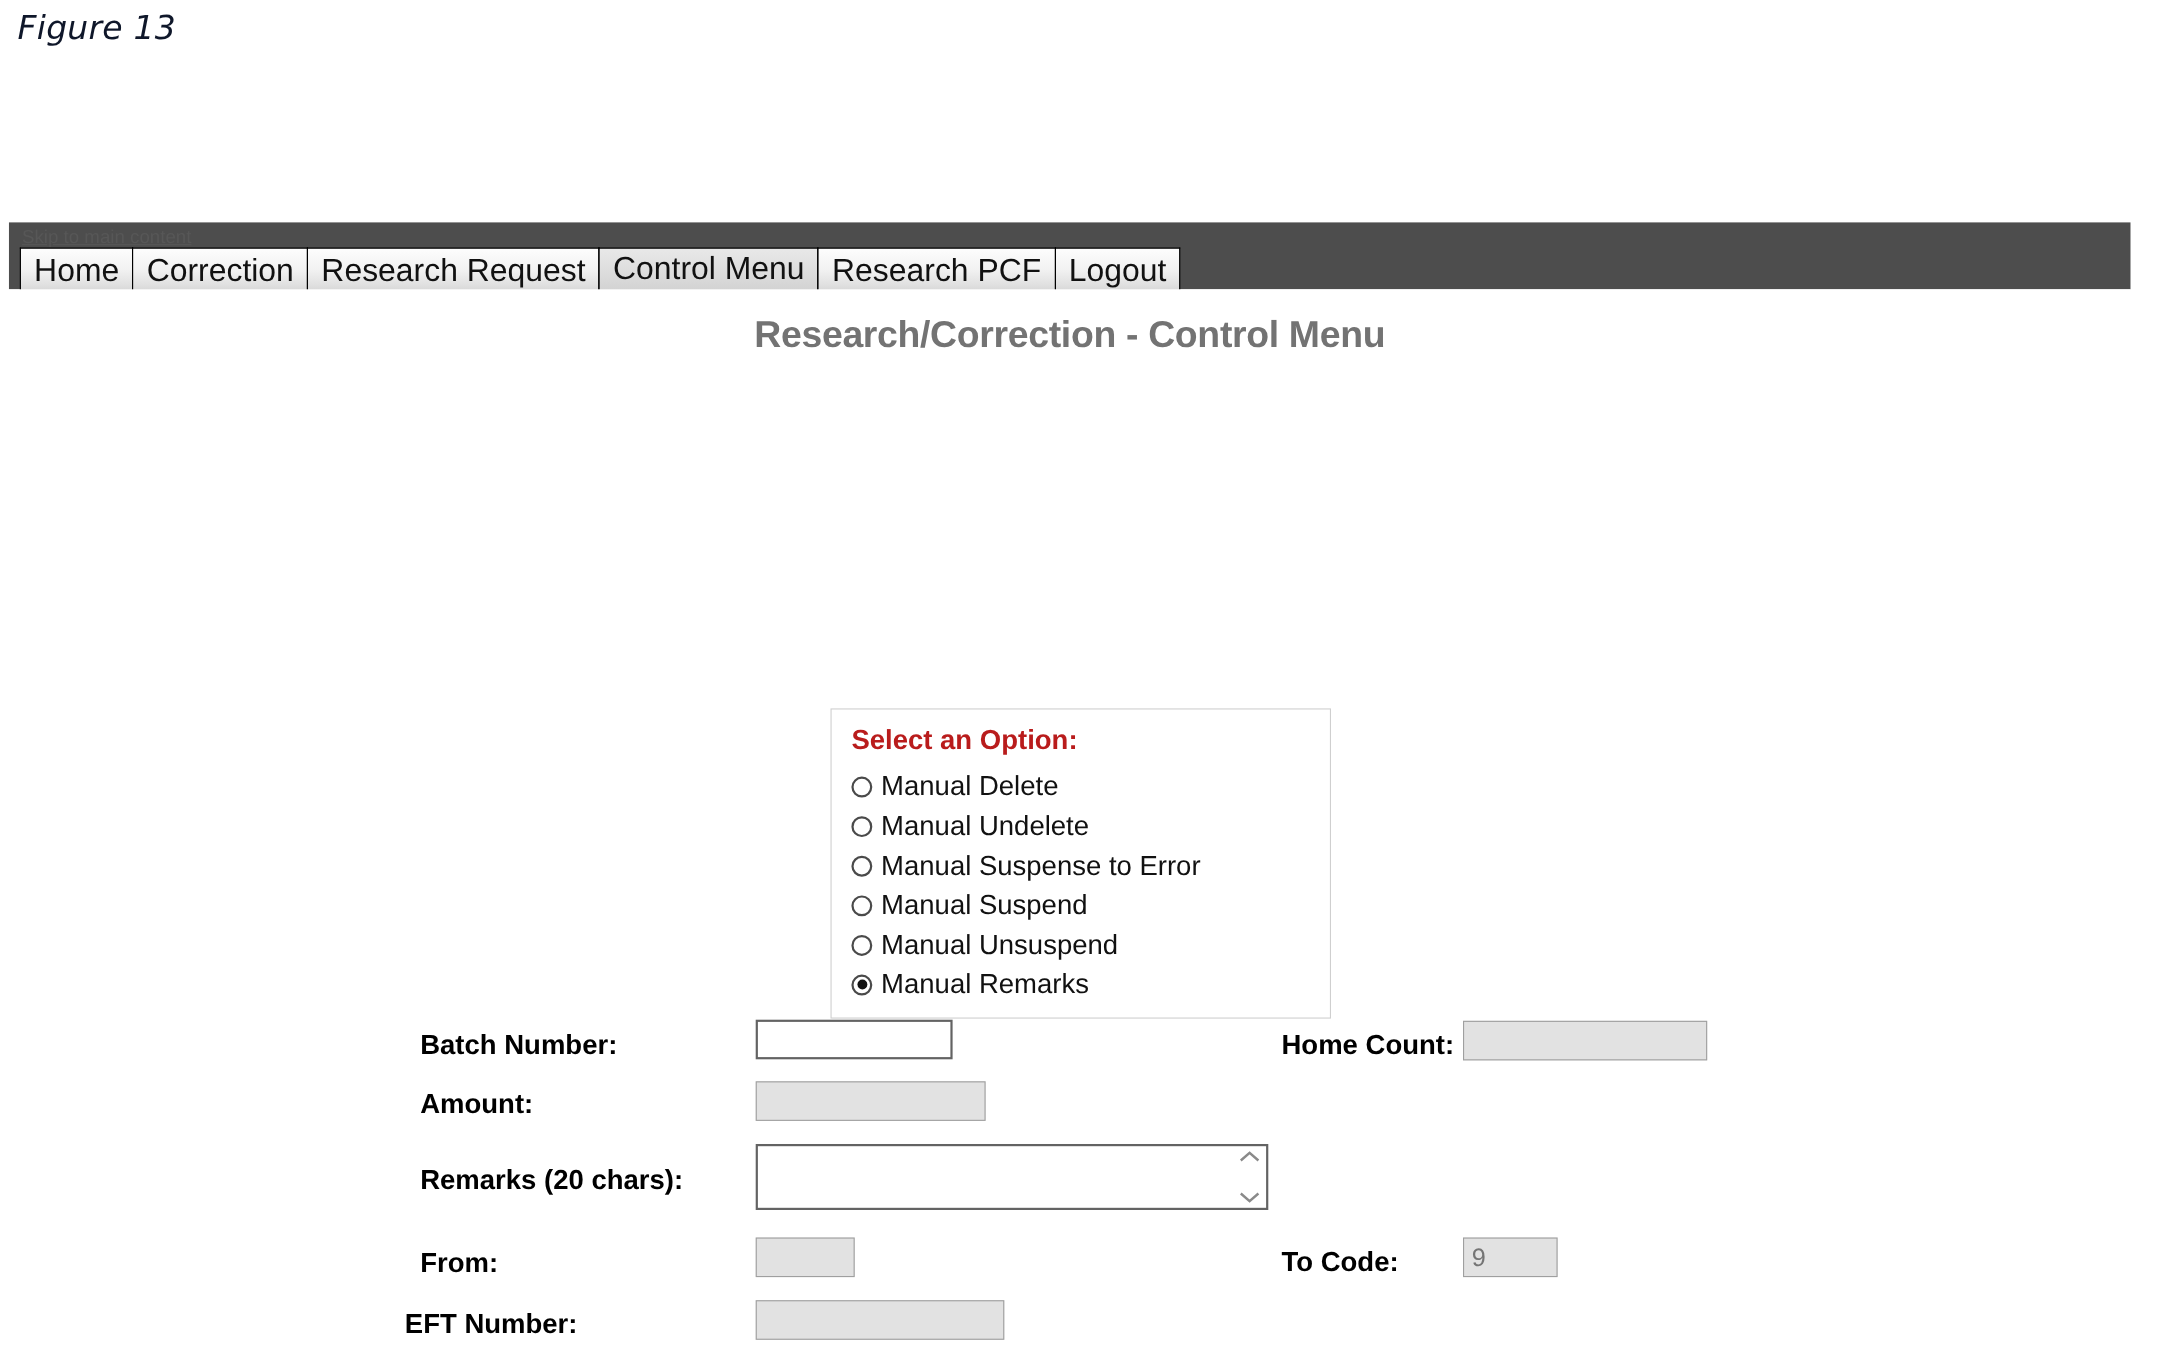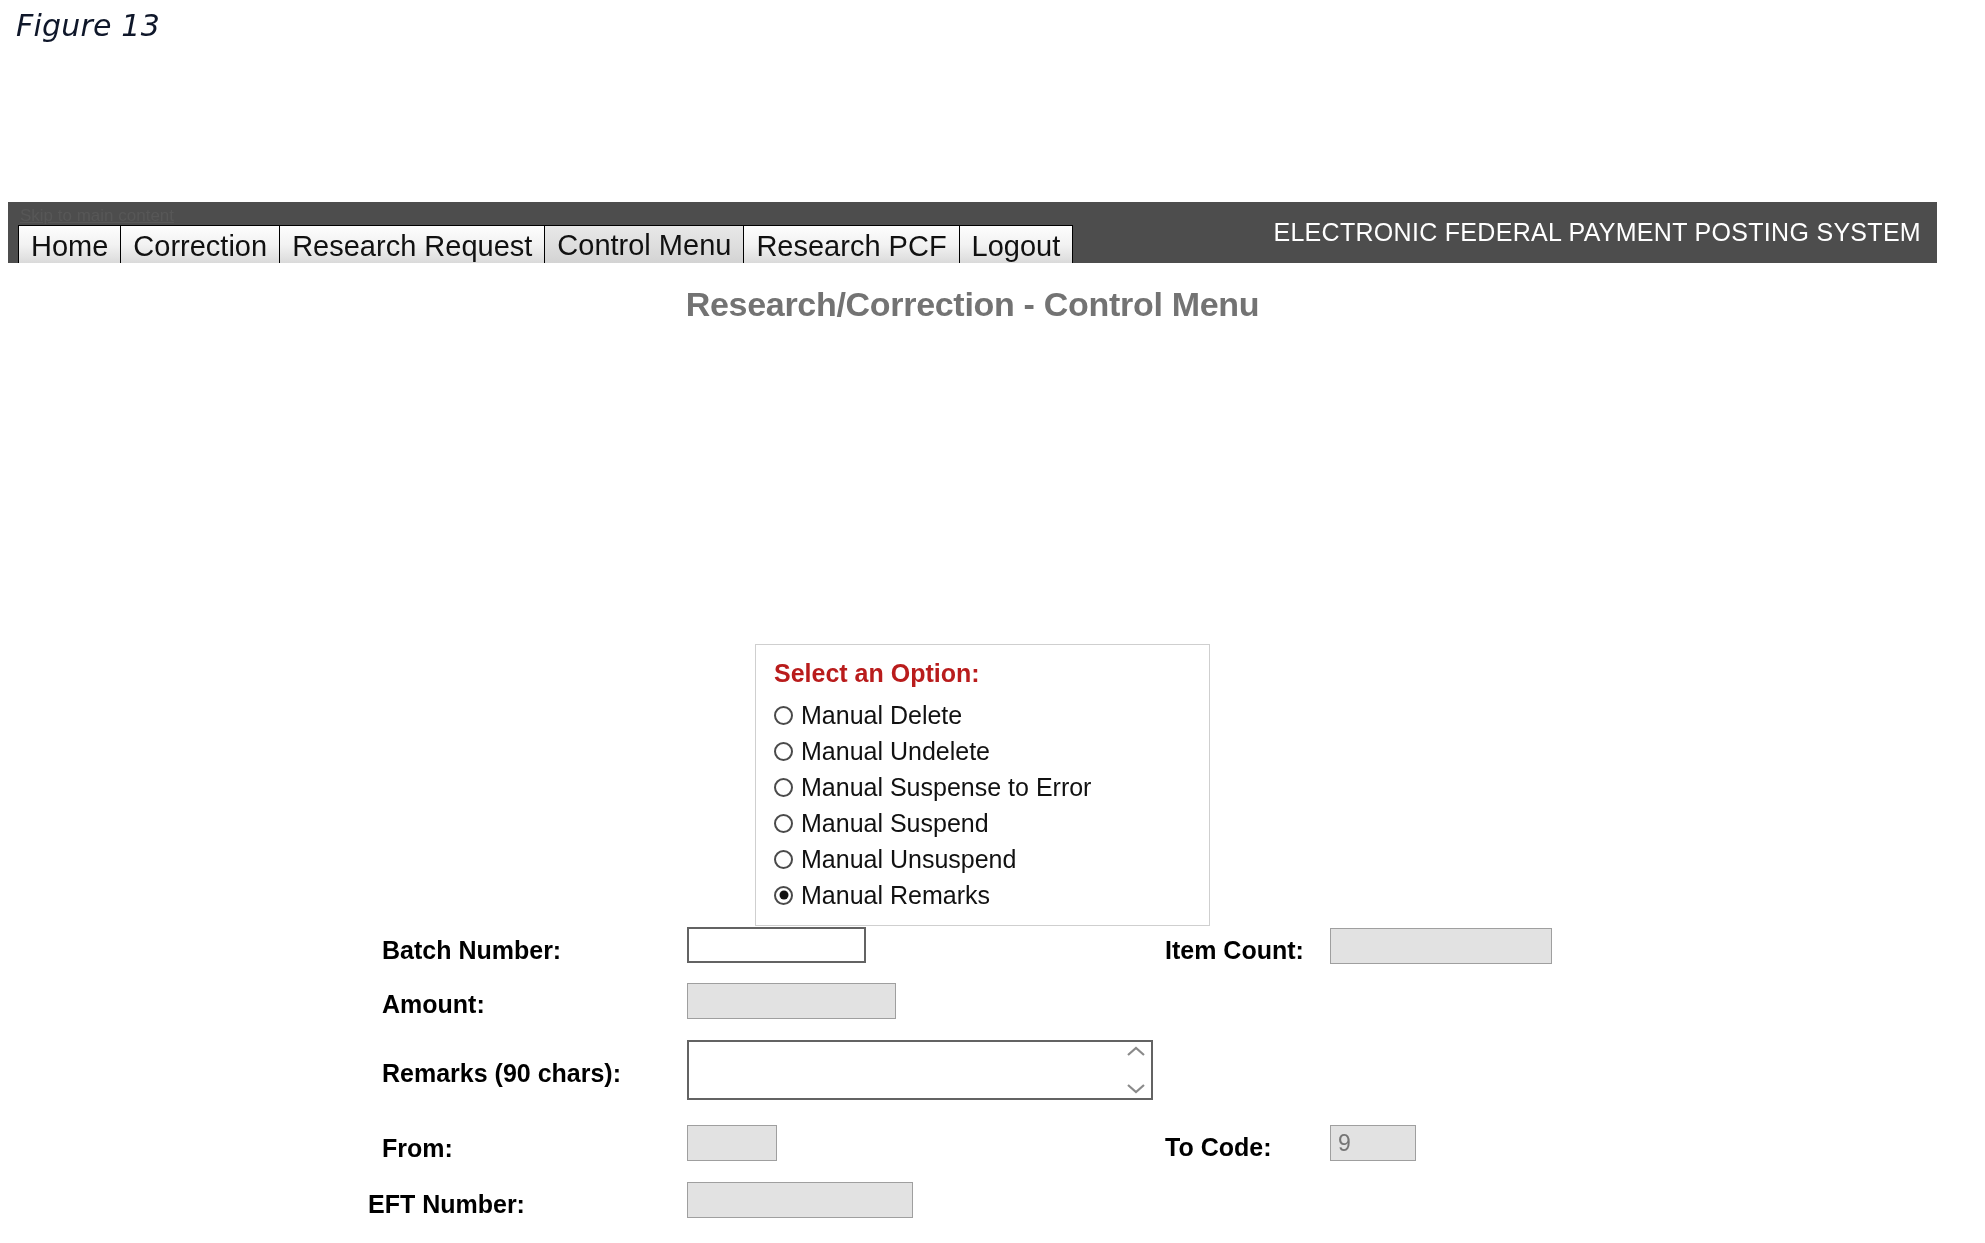--- a/index.html
+++ b/index.html
@@ -239,21 +239,20 @@
 <body>
 
 <div class="figure-caption">Figure 13</div>
 
 <div class="app-frame">
 
   <div class="app-body">
 
     <div class="topbar">
       <a class="skip-link" href="#">Skip to main content</a>
-      <div class="system-title">ELECTRONIC FEDERAL PAYMENT POSTING SYSTEM</div>
       <div class="tabs">
         <div class="tab">Home</div>
         <div class="tab">Correction</div>
         <div class="tab">Research Request</div>
         <div class="tab active">Control Menu</div>
         <div class="tab">Research PCF</div>
         <div class="tab">Logout</div>
       </div>
     </div>
 
@@ -293,31 +292,31 @@
           <span class="radio checked"></span>
           <span class="radio-label">Manual Remarks</span>
         </div>
       </div>
 
       <div class="form-area">
 
         <div class="form-row">
           <span class="lbl" style="left:374px; top:13px;">Batch Number:</span>
           <input class="fld editable" style="left: 679px; top: 4px; width: 179px;" type="text" placeholder="">
-          <span class="lbl" style="left:1157px; top:13px;">Item Count:</span>
+          <span class="lbl" style="left:1157px; top:13px;">Home Count:</span>
           <input class="fld" style="left: 1322px; top: 5px; width: 222px;" type="text" disabled="" placeholder="">
         </div>
 
         <div class="form-row">
           <span class="lbl" style="left:374px; top:14px;">Amount:</span>
           <input class="fld" style="left: 679px; top: 7px; width: 209px;" type="text" disabled="" placeholder="">
         </div>
 
         <div class="form-row" style="height:82px;">
-          <span class="lbl" style="left:374px; top:30px;">Remarks (90 chars):</span>
+          <span class="lbl" style="left:374px; top:30px;">Remarks (20 chars):</span>
           <div class="ta-wrap" style="left:679px; top:11px; width:466px; height:60px;">
             <textarea class="fld ta" style="left: 0px; top: 0px; width: 466px; position: absolute;" placeholder=""></textarea>
             <div class="ta-arrows">
               <svg class="chev" viewBox="0 0 20 11">
                 <path d="M2 9 L10 2 L18 9" fill="none" stroke="currentColor" stroke-width="2.2"></path>
               </svg>
               <svg class="chev" viewBox="0 0 20 11">
                 <path d="M2 2 L10 9 L18 2" fill="none" stroke="currentColor" stroke-width="2.2"></path>
               </svg>
             </div>

